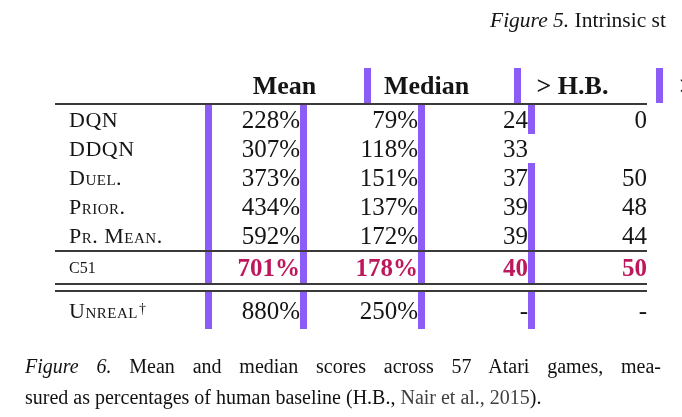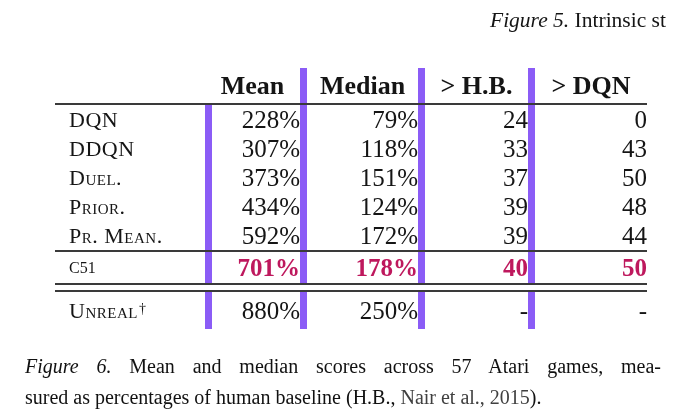--- a/index.html
+++ b/index.html
@@ -13,21 +13,21 @@
   
   .top-fragment {
     position:absolute; left:490px; top:8px; font-size:21.5px;
     white-space:nowrap;
   }
 
   
   .rtable { position:absolute; left:55px; top:68px; width:592px; }
   .trow { display:grid; grid-template-columns:150px 95px 118px 110px 119px; }
   .cell { display:flex; align-items:center; overflow:hidden; }
-  .thead { height:35px; }
+  .thead { height:35px;gap:32px; }
   .thead .cell { justify-content:center; font-weight:bold; font-size:26px; }
   .brow { height:29px; }
   .crow { height:31px; }
   .frow { height:37px; }
   .num { justify-content:flex-end; font-size:25px; }
   .label-cell {
     padding-left:14px; font-size:22px; font-variant:small-caps;
     letter-spacing:0.5px;
   }
   .label-cell.plain { font-variant:normal; font-size:16px; letter-spacing:0; }
@@ -71,35 +71,34 @@
     <div class="cell num vb">79%</div>
     <div class="cell num vb">24</div>
     <div class="cell num vb">0</div>
   </div>
 
   <div class="trow brow">
     <div class="cell label-cell">DDQN</div>
     <div class="cell num vb">307%</div>
     <div class="cell num vb">118%</div>
     <div class="cell num vb">33</div>
-    <div class="cell num vb">43</div>
   </div>
 
   <div class="trow brow">
     <div class="cell label-cell">Duel.</div>
     <div class="cell num vb">373%</div>
     <div class="cell num vb">151%</div>
     <div class="cell num vb">37</div>
     <div class="cell num vb">50</div>
   </div>
 
   <div class="trow brow">
     <div class="cell label-cell">Prior.</div>
     <div class="cell num vb">434%</div>
-    <div class="cell num vb">124%</div>
+    <div class="cell num vb">137%</div>
     <div class="cell num vb">39</div>
     <div class="cell num vb">48</div>
   </div>
 
   <div class="trow brow">
     <div class="cell label-cell">Pr. Mean.</div>
     <div class="cell num vb">592%</div>
     <div class="cell num vb">172%</div>
     <div class="cell num vb">39</div>
     <div class="cell num vb">44</div>

